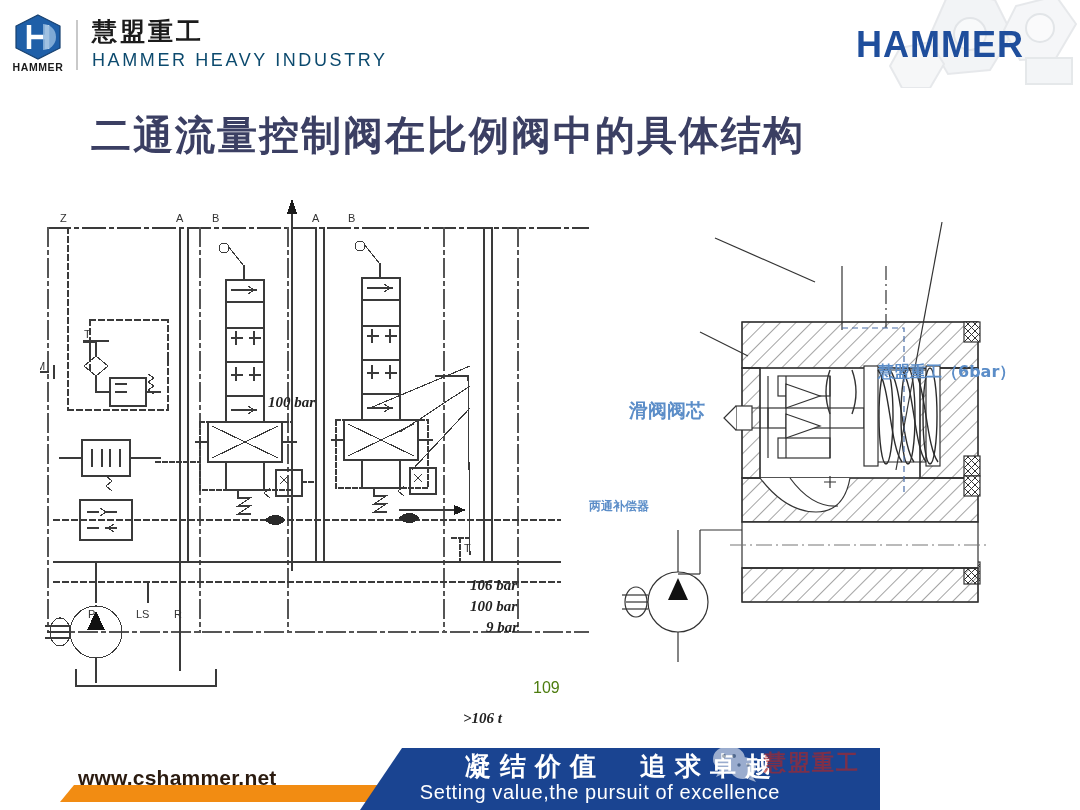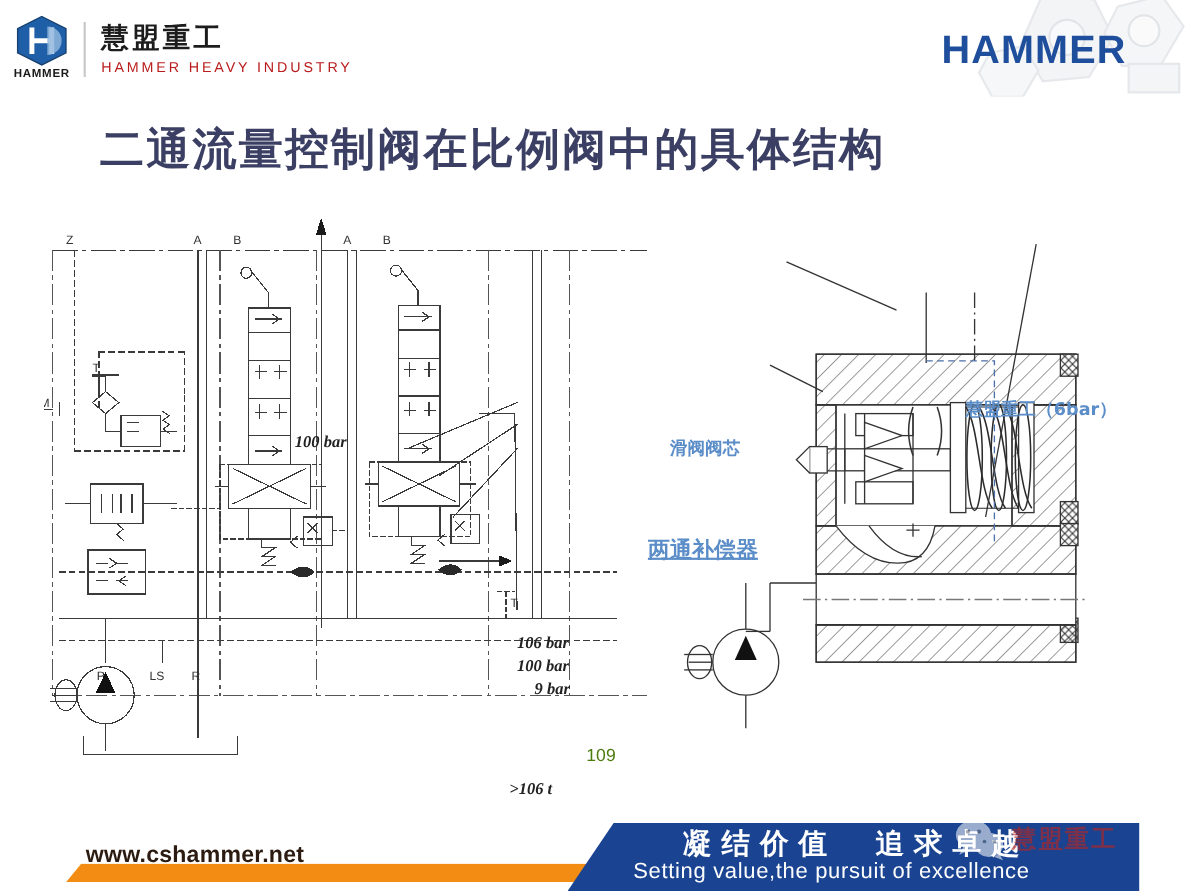--- a/index.html
+++ b/index.html
@@ -14,51 +14,51 @@
   
   .header{position:absolute;left:0;top:0;width:1080px;height:88px;background:#ffffff;z-index:5;}
   .hdr-watermark{position:absolute;right:0;top:0;width:300px;height:88px;overflow:hidden;opacity:.5;}
   .logo-block{position:absolute;left:10px;top:14px;display:flex;align-items:center;}
   .logo-mark{width:56px;height:62px;position:relative;display:flex;flex-direction:column;align-items:center;}
   .hexwrap{width:50px;height:46px;position:relative;}
   .logo-word{font-size:10.5px;font-weight:bold;letter-spacing:.6px;color:#1a1a1a;margin-top:1px;}
   .logo-divider{width:2px;height:50px;background:#c9c9c9;margin:0 14px 0 10px;}
   .logo-text .cn{font-size:25px;font-weight:bold;color:#1c1c1c;letter-spacing:3px;
       font-family:"DejaVu Sans","Liberation Sans",sans-serif;line-height:1.05;}
-  .logo-text .en{font-size:13px;color:#b91c1c;letter-spacing:2.6px;margin-top:5px;}
+  .logo-text .en{font-size:18px;color:#0c4a6e;letter-spacing:2.6px;margin-top:5px;}
   .brand-hammer{position:absolute;right:56px;top:24px;font-size:36px;font-weight:bold;
       letter-spacing:1px;color:#1f4e9c;font-family:"Liberation Sans",sans-serif;}
 
   
   .title{position:absolute;left:0;top:108px;width:896px;text-align:center;
       font-family:"Liberation Serif","DejaVu Serif",serif;
       font-size:40px;font-weight:bold;color:#3b3f63;letter-spacing:2px;}
 
   
   .canvas{position:absolute;left:0;top:170px;width:1080px;height:520px;}
   .canvas svg{display:block;}
 
   .lbl{position:absolute;font-family:"DejaVu Sans","Liberation Sans",sans-serif;
        color:#5b8dc8;font-weight:bold;white-space:nowrap;}
   .lbl-spring{left:878px;top:192px;font-size:16px;}
-  .lbl-spool{left:609px;top:228px;font-size:16px;}
-  .lbl-comp{left:589px;top:316px;font-size:20px;text-decoration:underline;}
+  .lbl-spool{left:629px;top:228px;font-size:19px;}
+  .lbl-comp{left:589px;top:328px;font-size:12px;}
 
   .pbar{position:absolute;font-family:"Liberation Serif","DejaVu Serif",serif;
         font-style:italic;font-weight:bold;font-size:15px;color:#222;white-space:nowrap;margin-top:28px;}
   .pbar-top{left:268px;top:196px;}
   .pbar-106{left:470px;top:379px;}
   .pbar-100{left:470px;top:400px;}
   .pbar-6{left:486px;top:421px;}
   .pbar-over{left:463px;top:512px;}
   .pnum{position:absolute;left:533px;top:509px;font-family:"Liberation Sans",sans-serif;
         font-size:16px;color:#4d7c0f;font-style:normal;font-weight:normal;}
 
   
-  .footer{position:absolute;left:0;bottom:0;width:1036px;height:70px;z-index:6;}
+  .footer{position:absolute;left:0;bottom:0;width:880px;height:70px;z-index:6;}
   .orange-band{position:absolute;left:60px;bottom:8px;width:520px;height:17px;background:#f28c12;
       clip-path:polygon(14px 0,100% 0,calc(100% - 14px) 100%,0 100%);}
   .site{position:absolute;left:78px;bottom:20px;font-size:21px;font-weight:bold;color:#2b1b10;
       letter-spacing:.2px;font-family:"Liberation Sans",sans-serif;}
   .blue-band{position:absolute;right:0;bottom:0;width:520px;height:62px;background:#1a4491;
       clip-path:polygon(42px 0,100% 0,100% 100%,0 100%);}
   .slogan-cn{position:absolute;right:100px;bottom:26px;font-size:26px;font-weight:bold;color:#fff;
       letter-spacing:9px;font-family:"DejaVu Sans","Liberation Sans",sans-serif;white-space:nowrap;margin-top:48px;}
   .slogan-en{position:absolute;right:100px;bottom:6px;font-size:20px;color:#fff;letter-spacing:.6px;
       font-family:"Liberation Sans",sans-serif;white-space:nowrap;}

